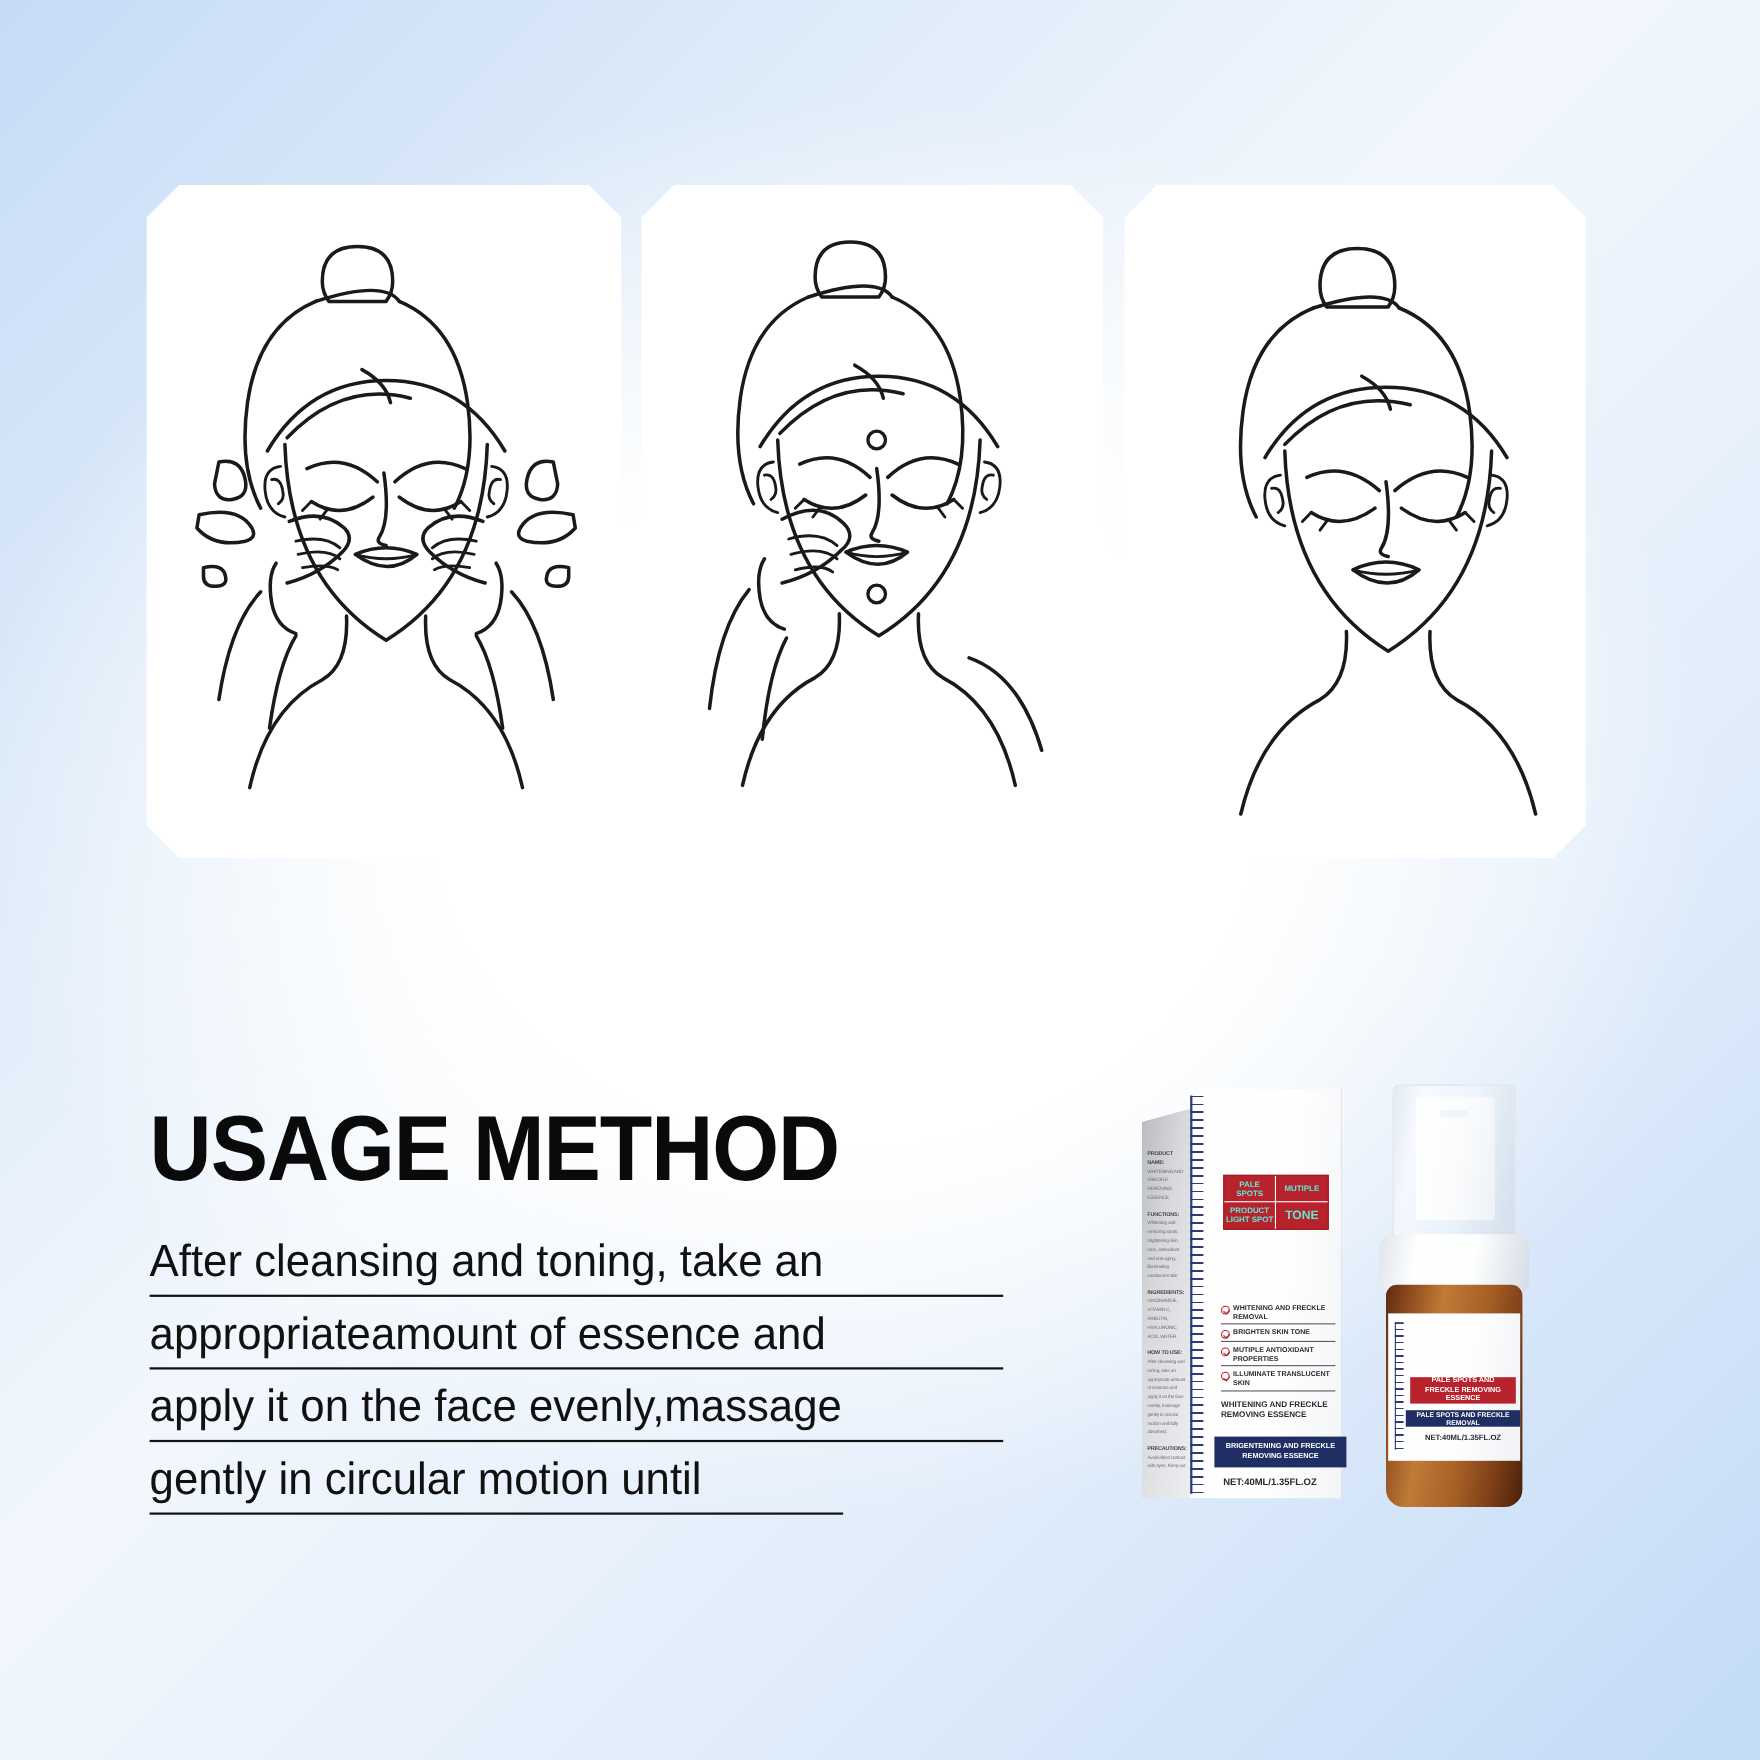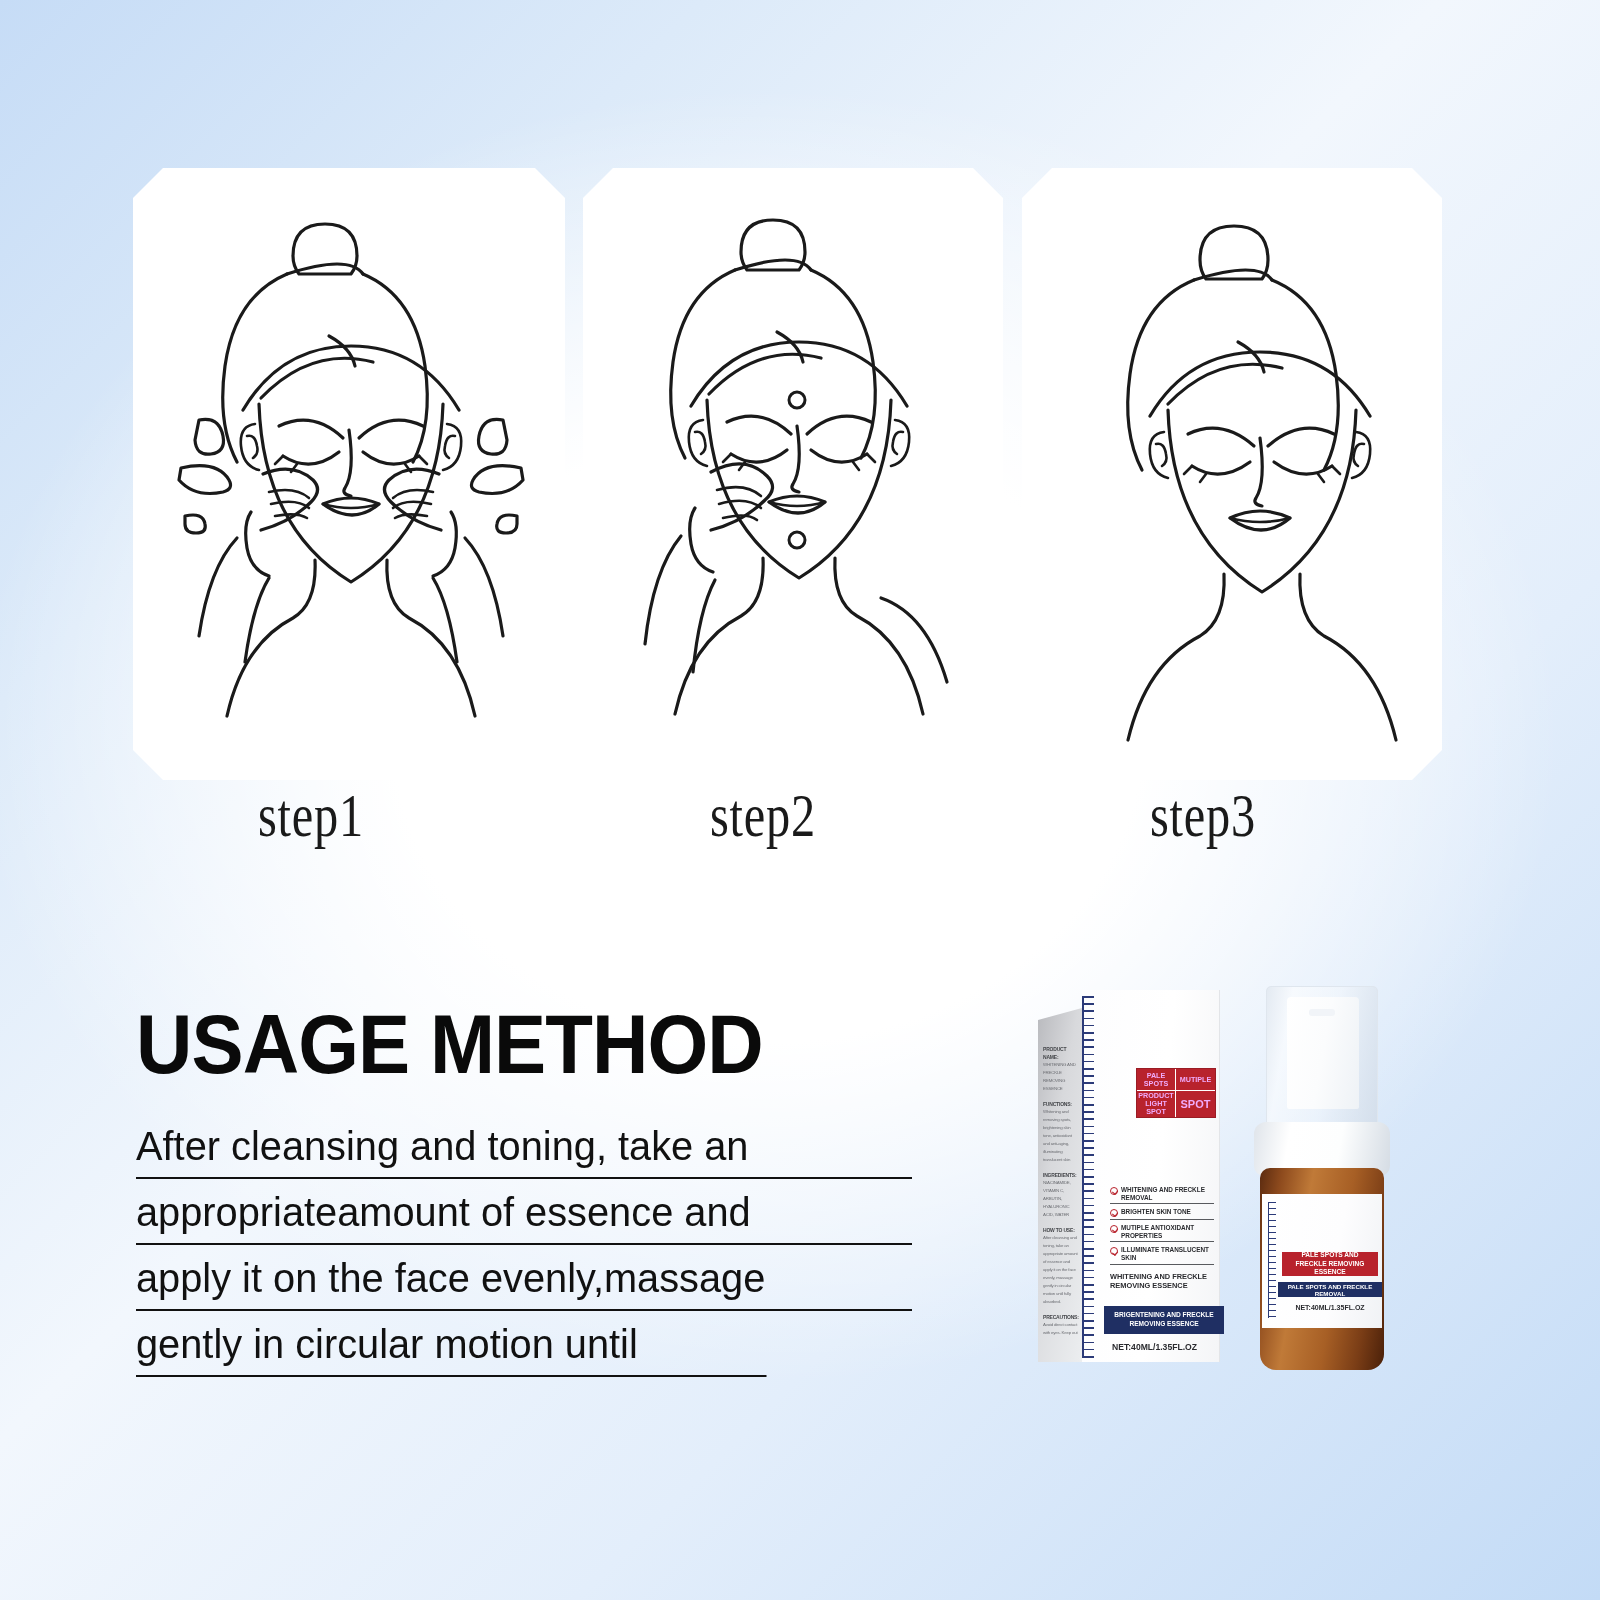--- a/index.html
+++ b/index.html
@@ -117,28 +117,27 @@
     position:absolute; left:0; top:6px; width:12px; height:362px;
     background:repeating-linear-gradient(to bottom,
       #2b3a78 0, #2b3a78 1.6px, transparent 1.6px, transparent 7.2px);
   }
   .ruler::after {
     content:""; position:absolute; left:0; top:0; width:2px; height:100%;
     background:#2b3a78;
   }
 
   .badge {
-    position:absolute; left:30px; top:78px; width:80px; height:50px;
+    position:absolute; left:30px; top:78px; width:96px; height:50px;
     background:#b8222c;
     border:1.4px solid #9a1c24;
-    color:#f0abfc;
+    color:#5eead4;
     display:grid;
     grid-template-columns:1fr 1fr;
     grid-template-rows:1fr 1fr;
-    margin-left:24px;
   }
   .badge div {
     display:flex; align-items:center; justify-content:center; text-align:center;
     font-size:7.2px; font-weight:bold; line-height:8px; padding:1px;
   }
   .badge .bq { border-right:1.1px solid #ffffff; border-bottom:1.1px solid #ffffff; }
   .badge .bq2 { border-bottom:1.1px solid #ffffff; }
   .badge .bq3 { border-right:1.1px solid #ffffff; }
   .badge .big { font-size:11px; }
 
@@ -377,25 +376,20 @@
           <path d="M238 270 q6 44 -4 60 q-4 6 6 8"></path>
           <path d="M208 350 q30 -14 60 0 q-28 24 -60 0 z"></path>
           <path class="fig-thin" d="M208 350 q30 8 60 0"></path>
           <path d="M202 406 q2 46 -24 62 q-54 28 -72 104"></path>
           <path d="M278 406 q-2 46 24 62 q54 28 72 104"></path>
         </g>
       </svg>
     </div>
   </div>
 
-  <div class="step-labels">
-    <div class="step-label s1">step1</div>
-    <div class="step-label s2">step2</div>
-    <div class="step-label s3">step3</div>
-  </div>
 
   <div class="usage">
     <div class="usage-title">USAGE METHOD</div>
     <div class="usage-lines">
       <div class="usage-line">After cleansing and toning, take an</div>
       <div class="usage-line">appropriateamount of essence and</div>
       <div class="usage-line">apply it on the face evenly,massage</div>
       <div class="usage-line short">gently in circular motion until</div>
     </div>
   </div>
@@ -420,21 +414,21 @@
         </div>
       </div>
 
       <div class="carton-front">
         <div class="ruler"></div>
 
         <div class="badge">
           <div class="bq">PALE SPOTS</div>
           <div class="bq2">MUTIPLE</div>
           <div class="bq3">PRODUCT LIGHT SPOT</div>
-          <div class="big">SPOT</div>
+          <div class="big">TONE</div>
         </div>
 
         <div class="feat">
           <div class="feat-row">
             <span class="tick"></span>
             <span>WHITENING AND FRECKLE REMOVAL</span>
           </div>
           <div class="feat-row">
             <span class="tick"></span>
             <span>BRIGHTEN SKIN TONE</span>

